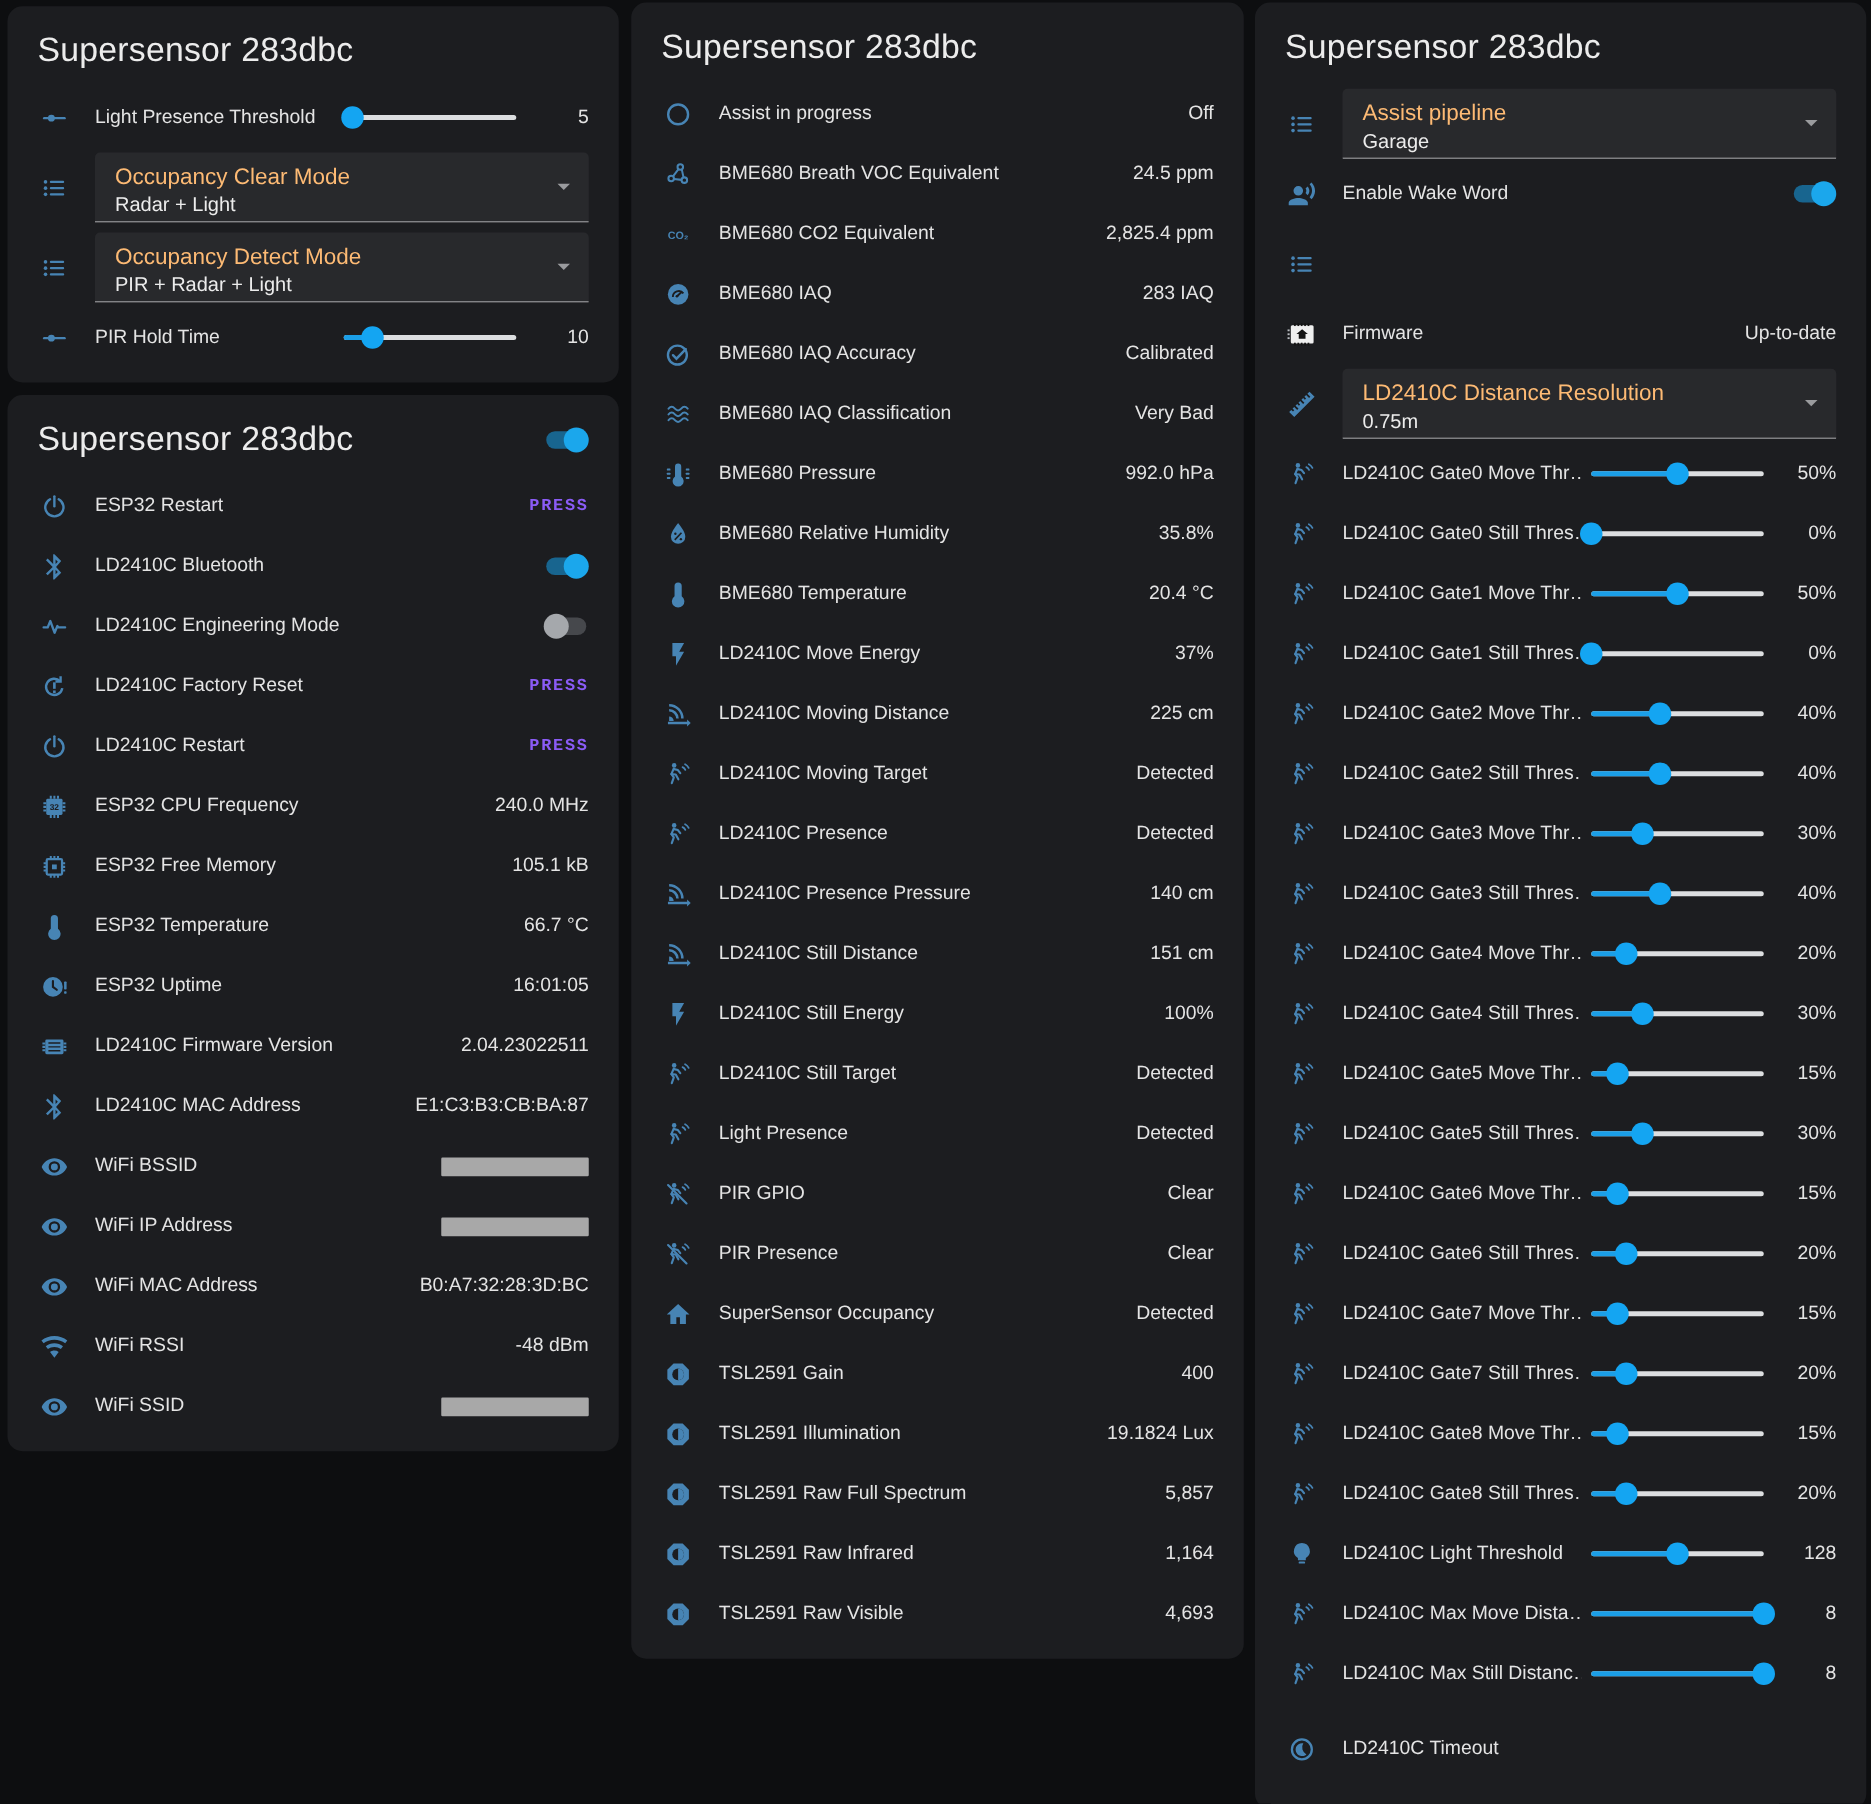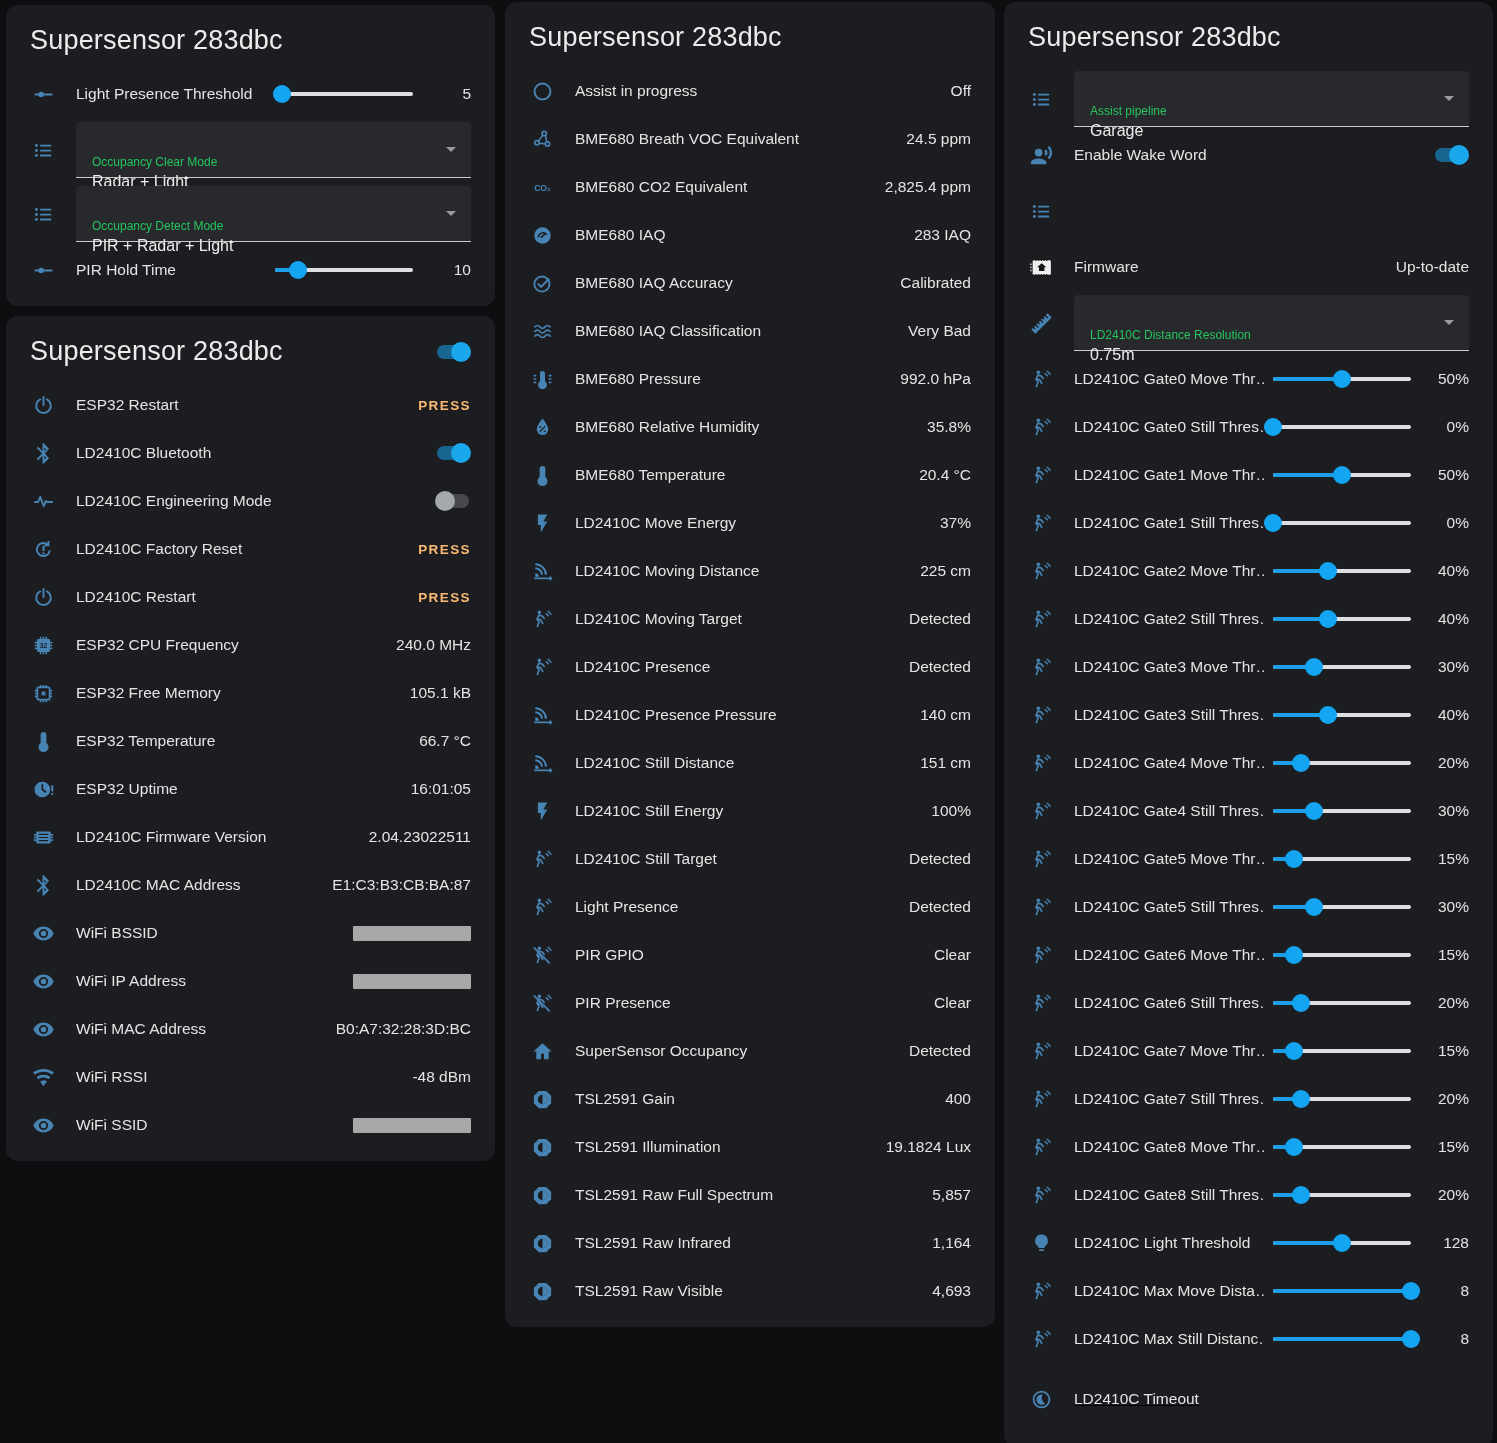--- a/index.html
+++ b/index.html
@@ -6,42 +6,42 @@
   .board{position:relative;width:1497px;height:1443px;background:#0d0e10;overflow:hidden;}
   .col{position:absolute;display:flex;flex-direction:column;gap:10px;}
   .col-left{left:6px;top:5px;width:489px;}
   .col-mid{left:505px;top:2px;width:490px;}
   .col-right{left:1004px;top:2px;width:489px;}
   .card{background:#1c1d20;border-radius:12px;padding:14px 16px 12px;box-sizing:border-box;width:100%;}
   .card-head{display:flex;align-items:center;justify-content:space-between;padding:6px 8px 14px 8px;}
   .card-head h2{margin:0;font-size:27px;font-weight:400;color:#ececec;letter-spacing:.2px;}
   .row{display:flex;align-items:center;height:48px;padding:0 8px 0 2px;}
   .row-select{height:64px;}
-  .row-number{height:72px;text-decoration:underline;}
+  .row-number{height:72px;}
   .icon{width:38px;min-width:38px;display:flex;justify-content:center;align-items:center;color:#4784b4;margin-right:14px;}
   .icon svg{width:23px;height:23px;}
   .icon.fw svg{width:27px;height:25px;}
   .label{flex:1;color:#e4e4e4;font-size:15.5px;white-space:nowrap;overflow:hidden;min-width:0;}
   .value{color:#e4e4e4;font-size:15.5px;white-space:nowrap;margin-left:12px;text-align:right;}
-  .press{color:#fdba74;font-weight:700;font-size:13.5px;letter-spacing:1.4px;margin-left:12px;cursor:pointer;}
+  .press{color:#8b5cf6;font-weight:700;font-size:13.5px;letter-spacing:1.4px;margin-left:12px;cursor:pointer;font-family:Liberation Mono, monospace;}
   .redacted{width:118px;height:15px;background:#a8a8a8;border-radius:1px;margin-left:12px;}
   .slider{position:relative;width:138px;height:20px;flex:none;margin-left:8px;cursor:pointer;}
   .slider .track{position:absolute;top:8px;left:0;right:0;height:4px;border-radius:2px;background:#dcdee0;}
   .slider .fill{position:absolute;top:8px;left:0;height:4px;border-radius:2px;background:#1b9fe8;}
   .slider .knob{position:absolute;top:1px;width:18px;height:18px;border-radius:50%;background:#14a5f2;transform:translateX(-9px);}
   .slider-val{width:46px;min-width:46px;}
   .toggle{position:relative;width:36px;height:20px;flex:none;margin-left:12px;cursor:pointer;}
   .toggle .t-track{position:absolute;top:3px;left:2px;right:2px;height:14px;border-radius:7px;}
   .toggle .t-knob{position:absolute;top:0;width:20px;height:20px;border-radius:50%;}
   .toggle.on .t-track{background:#18658f;}
   .toggle.on .t-knob{right:0;background:#1ba7ec;}
   .toggle.off .t-track{background:#46484c;}
   .toggle.off .t-knob{left:0;background:#a5a8ac;}
   .selbox{flex:1;position:relative;height:56px;background:#28292c;border-radius:4px 4px 0 0;border-bottom:1px solid #c9cacc;box-sizing:border-box;padding:9px 40px 0 16px;cursor:pointer;min-width:0;}
-  .selbox .sl{font-size:12px;color:#22c55e;white-space:nowrap;margin-top:24px;}
+  .selbox .sl{font-size:18px;color:#fdba74;white-space:nowrap;}
   .selbox .sv{font-size:16px;color:#ececec;margin-top:4px;white-space:nowrap;}
   .selbox .caret{position:absolute;right:15px;top:25px;width:0;height:0;border-left:5px solid transparent;border-right:5px solid transparent;border-top:5px solid #9a9b9e;}
   .numbox{width:226px;height:56px;background:#2a2b2e;border-bottom:1px solid #d6d6d6;display:flex;align-items:center;padding:0 12px 0 16px;box-sizing:border-box;margin-left:auto;border-radius:4px 4px 0 0;}
   .numbox .nv{flex:1;font-size:16px;color:#ececec;}
   .stepper{width:24px;height:28px;background:#2e3140;border-radius:4px;display:flex;flex-direction:column;align-items:center;justify-content:center;gap:3px;cursor:pointer;}
   .chev-up{width:0;height:0;border-left:4px solid transparent;border-right:4px solid transparent;border-bottom:5px solid #c9cacd;}
   .chev-down{width:0;height:0;border-left:4px solid transparent;border-right:4px solid transparent;border-top:5px solid #c9cacd;}
   .unit{color:#9a9b9e;margin-left:12px;font-size:14px;}
 </style>
 </head>

